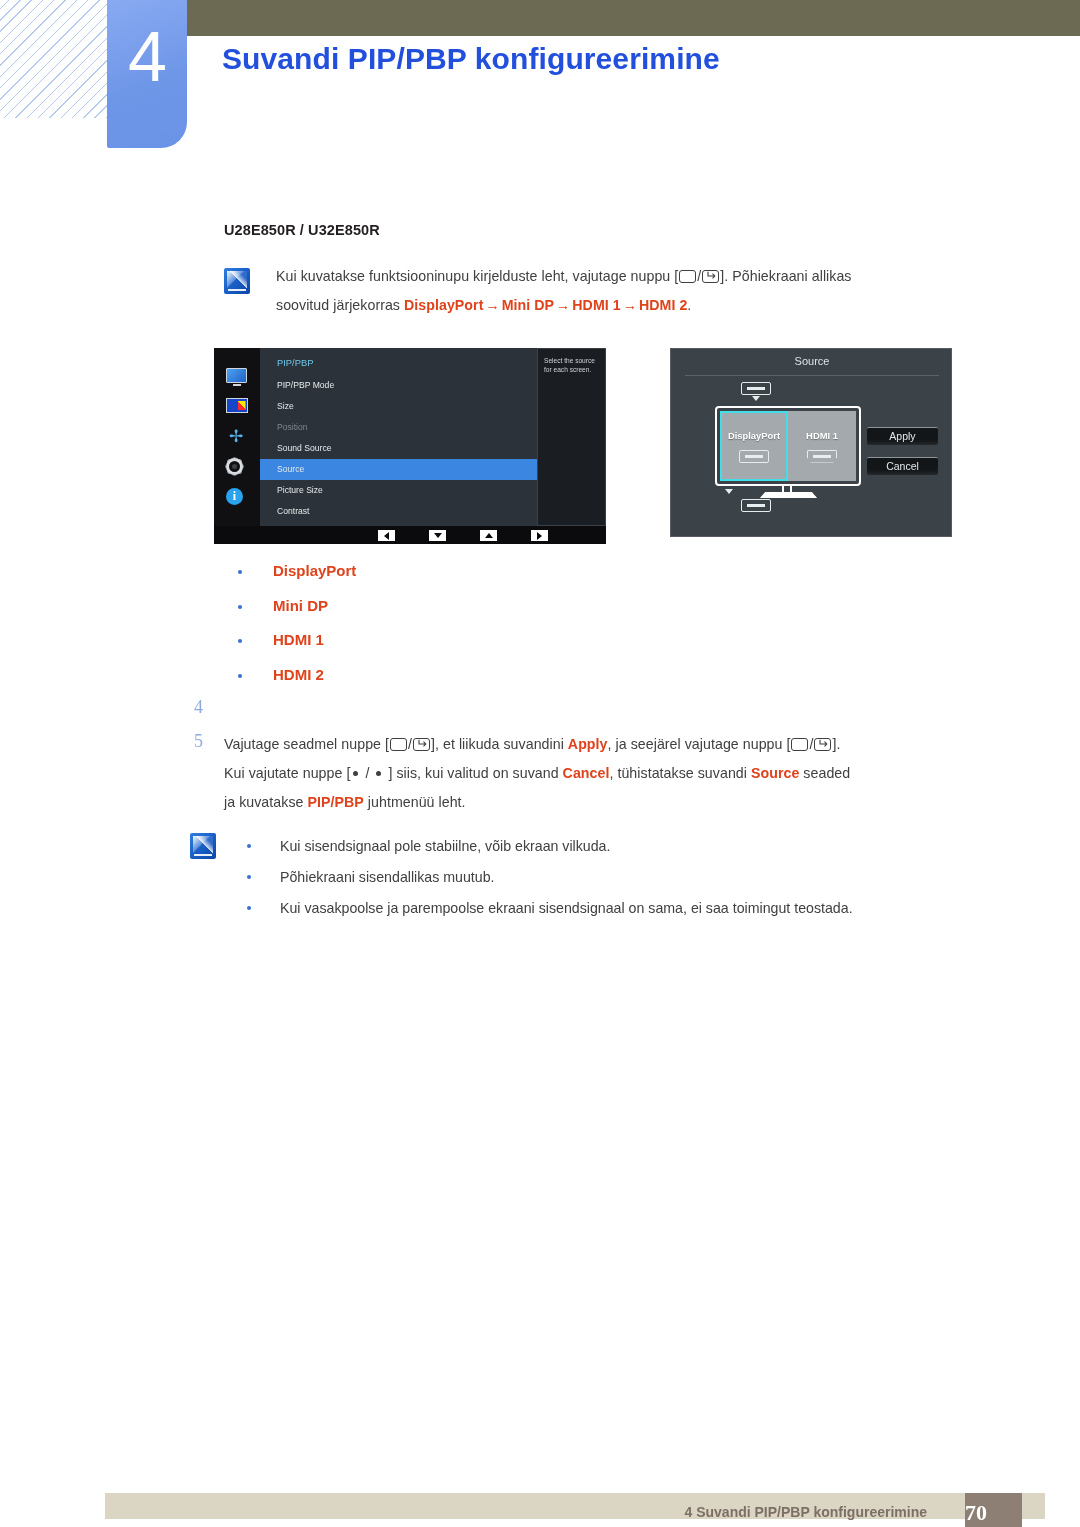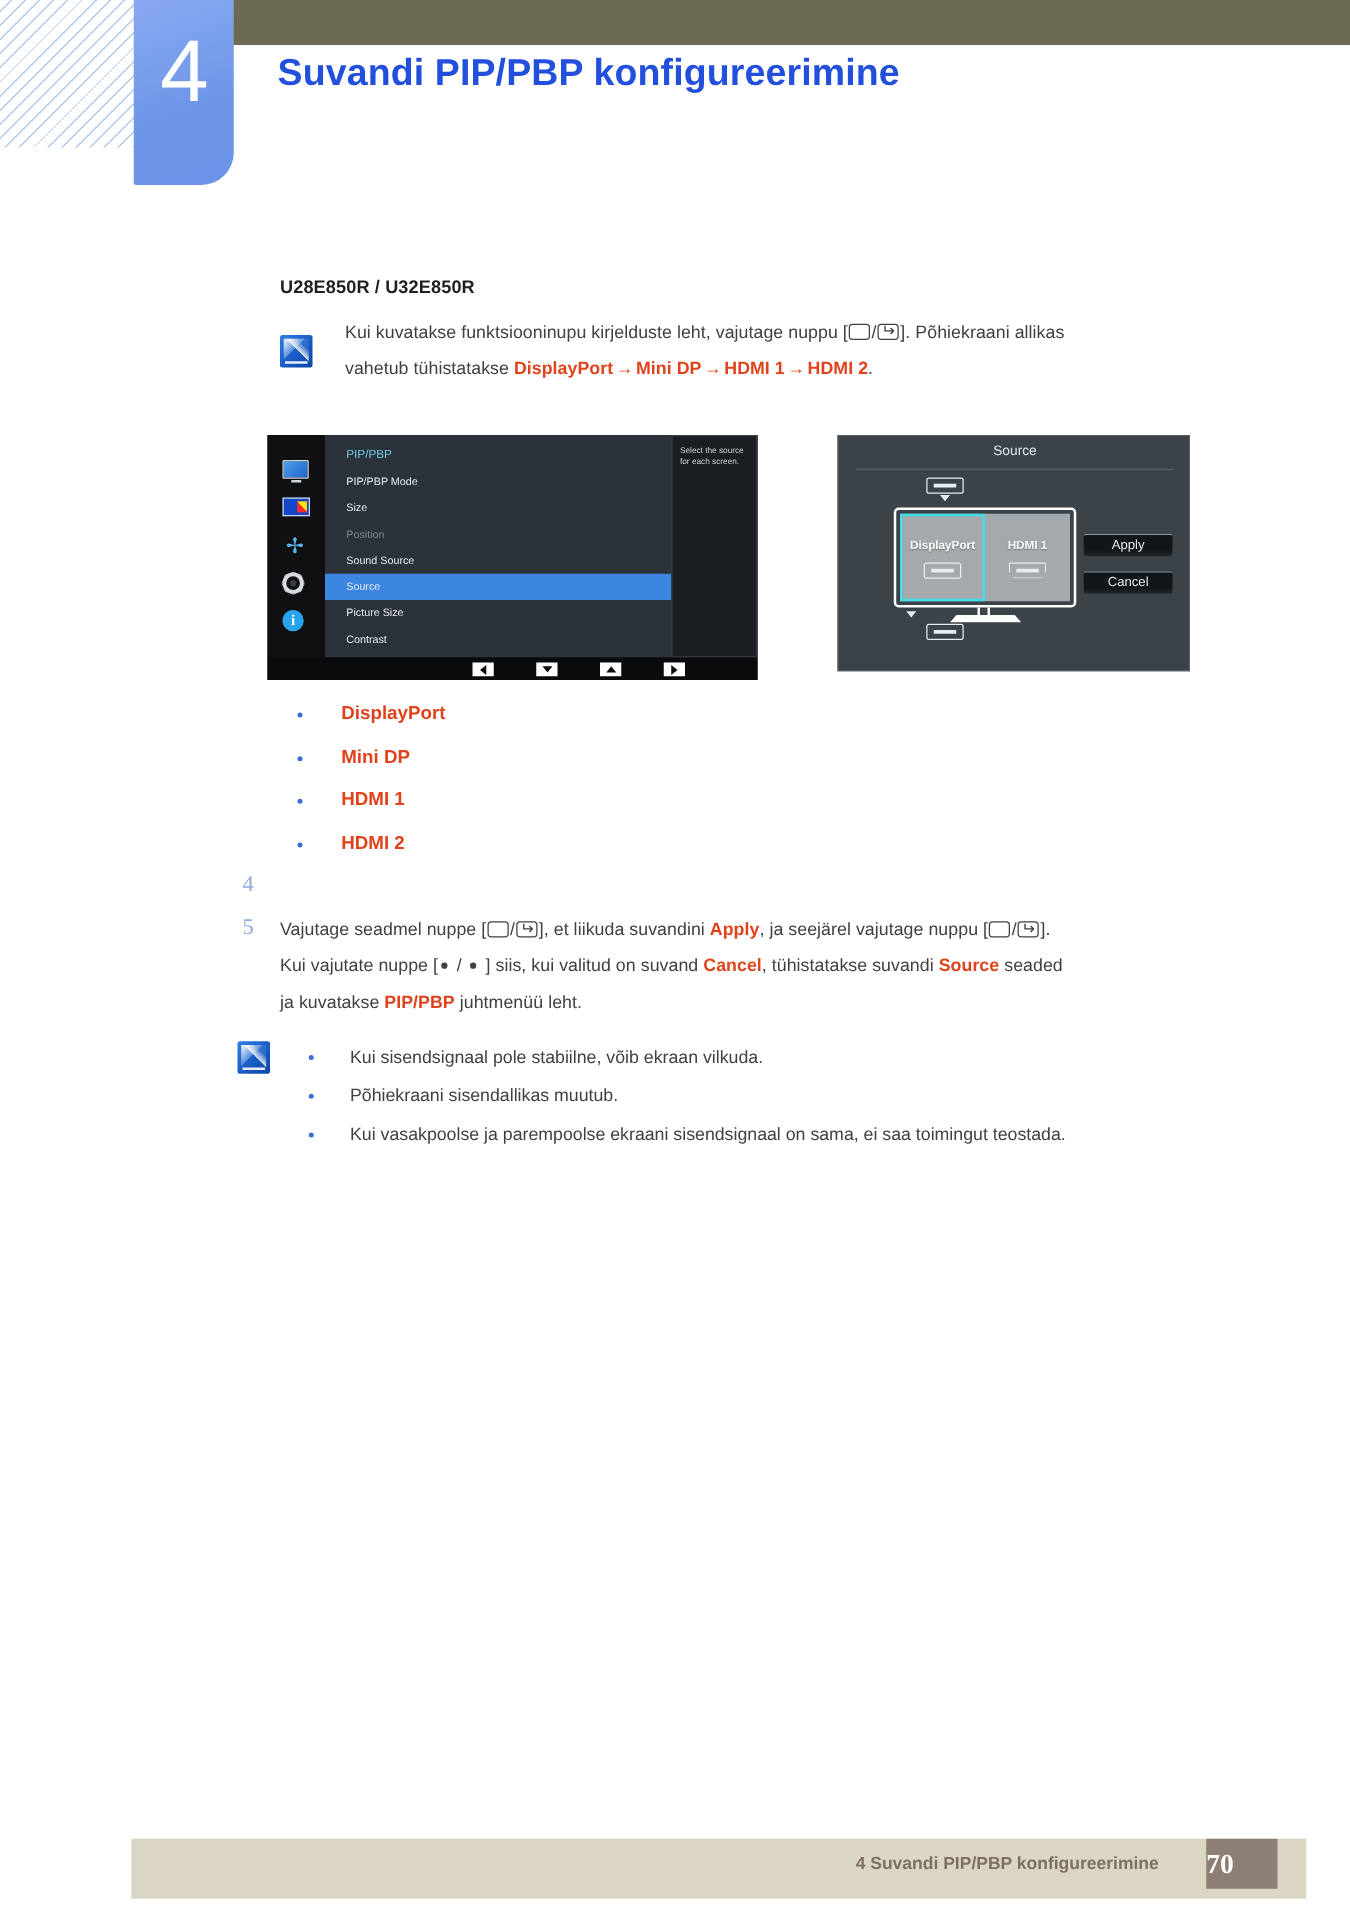--- a/index.html
+++ b/index.html
@@ -471,21 +471,21 @@
     text-align: center;
     box-shadow: inset 0 -5px 6px -5px rgba(255,255,255,0.18);
   }
   .btn-apply  { top: 78px; }
   .btn-cancel { top: 108px; }
 
   
   .footer-bar {
     position: absolute;
     left: 105px; bottom: 8px;
-    width: 940px; height: 48px;
+    width: 940px; height: 26px;
     background: #dbd6c4;
   }
   .footer-text {
     position: absolute;
     right: 118px; top: 11px;
     font-size: 14px;
     font-weight: bold;
     color: #7d6f65;
     white-space: nowrap;
   }
@@ -513,23 +513,23 @@
   <div class="chapter-tab">
     <div class="chapter-num">4</div>
   </div>
 
   <div class="chapter-title">Suvandi PIP/PBP konfigureerimine</div>
 
   <div class="model-heading">U28E850R / U32E850R</div>
 
   <div class="note-icon" style="left:224px; top:268px;"></div>
 
-  <div class="para" style="left:276px; top:252px; width:700px;">
+  <div class="para" style="left:276px; top:262px; width:700px;">
     <span>Kui kuvatakse funktsiooninupu kirjelduste leht, vajutage nuppu [</span><span class="glyph-box"></span>/<span class="glyph-ret"></span><span>]. Põhiekraani allikas</span><br>
-    <span>vahetub tühistatakse </span><span class="hl">DisplayPort</span><span class="arw">→</span><span class="hl">Mini DP</span><span class="arw">→</span><span class="hl">HDMI 1</span><span class="arw">→</span><span class="hl">HDMI 2</span><span>.</span>
+    <span>soovitud järjekorras </span><span class="hl">DisplayPort</span><span class="arw">→</span><span class="hl">Mini DP</span><span class="arw">→</span><span class="hl">HDMI 1</span><span class="arw">→</span><span class="hl">HDMI 2</span><span>.</span>
   </div>
 
   <div class="osd">
 
     <div class="osd-sidebar">
       <div class="osd-ico">
           <div class="ico-monitor"></div>
         </div>
       <div class="osd-ico">
           <div class="ico-pip"></div>

